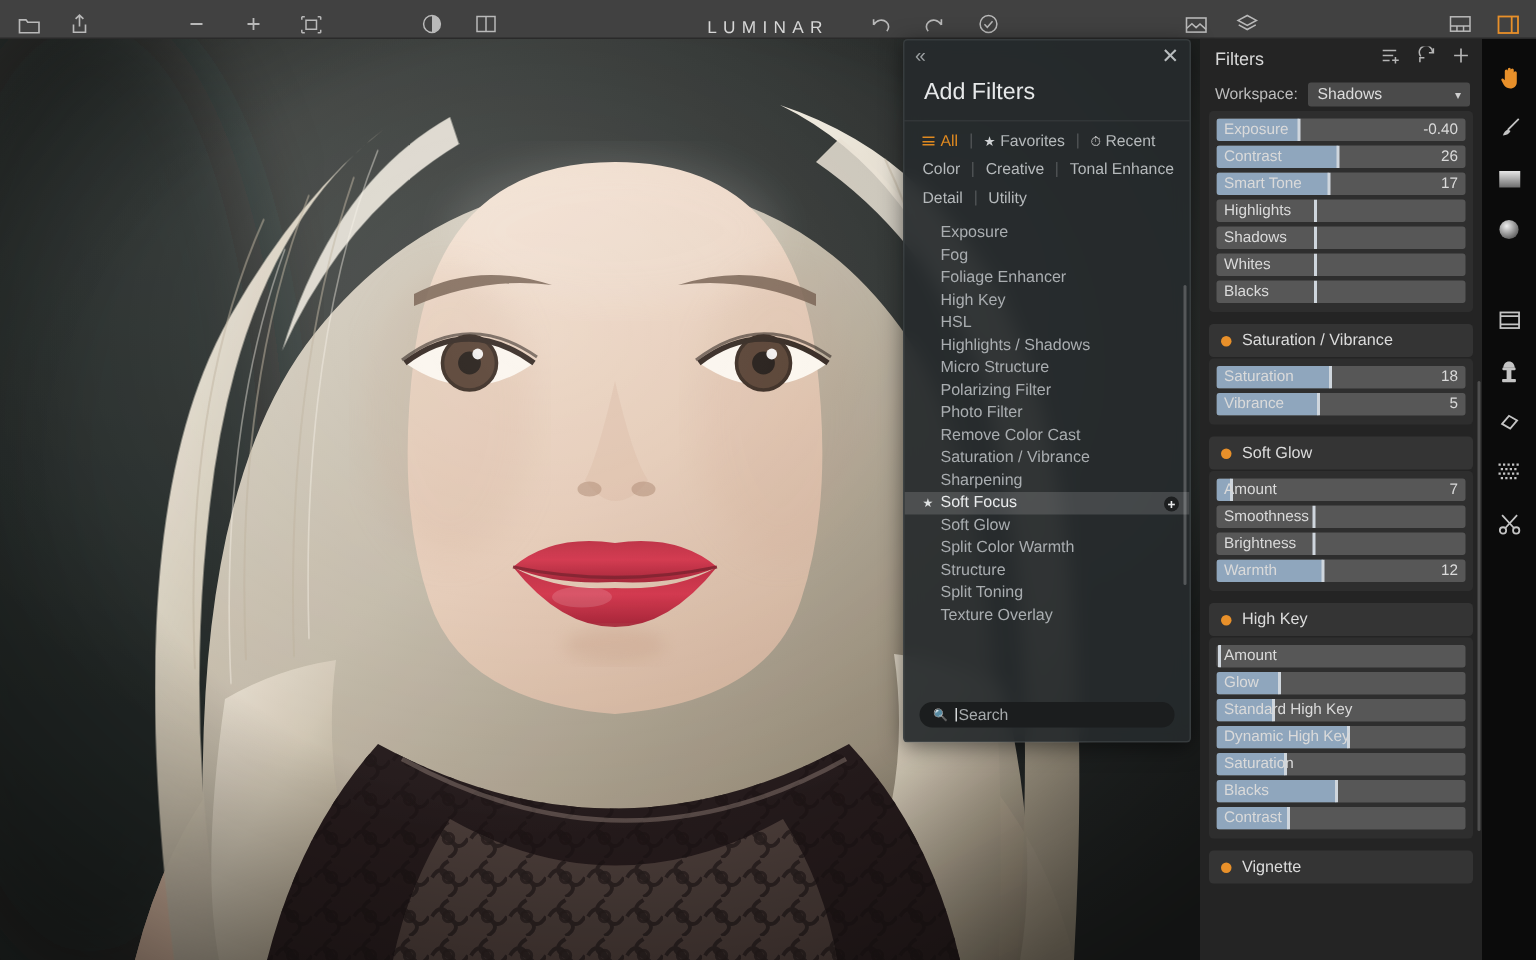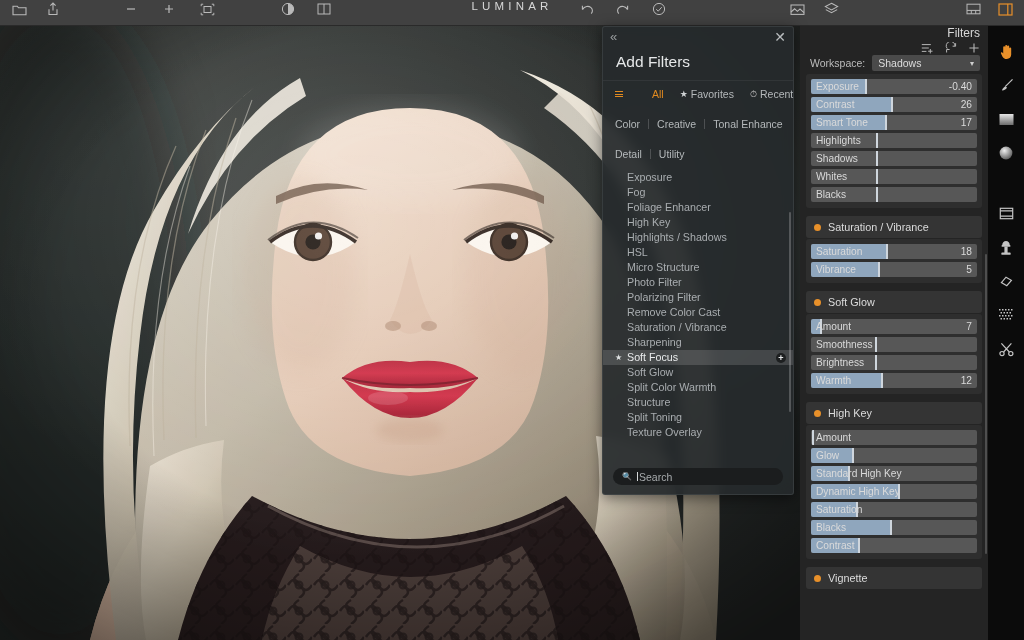--- a/index.html
+++ b/index.html
@@ -9,21 +9,21 @@
     font-family:"Liberation Sans", sans-serif;
     color:#c8c8c8;
     -webkit-font-smoothing:antialiased;
   }
   .app { position:relative; width:1024px; height:640px; }
 
   
   .topbar {
     position:absolute; left:0; top:0; width:1024px; height:26px;
     background:#414141;
-    display:flex; align-items:flex-start;
+    display:flex; align-items:flex-end;
     border-bottom:1px solid #2a2a2a;
   }
   .tb-group { display:flex; align-items:center; gap:14px; }
   .tb-icon {
     width:18px; height:18px; display:flex; align-items:center; justify-content:center;
     color:#b9b9b9; cursor:default;
   }
   .tb-icon svg { display:block; }
   .tb-left { margin-left:10px; gap:16px; }
   .tb-zoom { margin-left:60px; gap:20px; }
@@ -65,23 +65,23 @@
     line-height:1; font-weight:300;
   }
   .af-title {
     padding:0 0 9px 13px; font-size:15.5px; color:#e6e8e9; font-weight:400;
   }
   .af-tabs {
     border-top:1px solid rgba(255,255,255,0.06);
     padding:7px 0 6px 0;
   }
   .af-row { display:flex; align-items:center; padding:0 0 0 12px; font-size:10.5px; }
-  .af-row + .af-row { margin-top:18px; }
+  .af-row + .af-row { margin-top:7px; }
   .af-chip { color:#b5b9bb; white-space:nowrap; cursor:pointer; }
-  .af-chip.on { color:#e08a20;margin-left:25px; }
+  .af-chip.on { color:#e08a20; }
   .af-sep { width:1px; height:10px; background:rgba(255,255,255,0.18); margin:0 8px; }
   .af-star { color:#cfd2d4; font-size:9px; margin-right:3px; }
   .af-clock{ font-size:9px; margin-right:3px; }
   .af-hamb { display:inline-block; margin-right:4px; }
   .af-hamb i {
     display:block; width:8px; height:1px; background:#e08a20; margin:1.5px 0;
   }
 
   
   .af-list {
@@ -116,21 +116,21 @@
     width:1px; height:9px; background:#d6d9da; margin-right:1px;
   }
   .af-search .ph { font-size:10.5px; color:#a7abad; }
 
   
   .rpanel {
     position:absolute; left:800px; top:26px; width:188px; height:614px;
     background:#242424; overflow:hidden;
   }
   .rp-head {
-    height:26px; display:flex; align-items:flex-end; padding:0 8px 0 10px;flex-direction:column;
+    height:26px; display:flex; align-items:center; padding:0 8px 0 10px;
   }
   .rp-title { font-size:12px; color:#d8d8d8; }
   .rp-head-icons { margin-left:auto; display:flex; gap:11px; align-items:center; color:#b5b5b5; }
   .rp-ws {
     display:flex; align-items:center; padding:0 8px 0 10px; height:22px;
   }
   .rp-ws-label { font-size:10.5px; color:#bcbcbc; margin-right:7px; }
   .rp-ws-select {
     flex:1; height:16px; background:#4a4a4a; border-radius:2px;
     display:flex; align-items:center; padding:0 6px;
@@ -481,25 +481,25 @@
         <span class="af-chip">Utility</span>
       </div>
     </div>
 
     <div class="af-list" id="filter-list">
       <div class="af-scrollbar"></div>
     <div class="fl-item"><span>Exposure</span></div>
         <div class="fl-item"><span>Fog</span></div>
         <div class="fl-item"><span>Foliage Enhancer</span></div>
         <div class="fl-item"><span>High Key</span></div>
+        <div class="fl-item"><span>HSL</span></div>
         <div class="fl-item"><span>Highlights / Shadows</span></div>
-        <div class="fl-item"><span>HSL</span></div>
         <div class="fl-item"><span>Micro Structure</span></div>
+        <div class="fl-item"><span>Polarizing Filter</span></div>
         <div class="fl-item"><span>Photo Filter</span></div>
-        <div class="fl-item"><span>Polarizing Filter</span></div>
         <div class="fl-item"><span>Remove Color Cast</span></div>
         <div class="fl-item"><span>Saturation / Vibrance</span></div>
         <div class="fl-item"><span>Sharpening</span></div>
         <div class="fl-item sel"><span class="fl-star">★</span><span>Soft Focus</span><span class="fl-add">+</span></div>
         <div class="fl-item"><span>Soft Glow</span></div>
         <div class="fl-item"><span>Split Color Warmth</span></div>
         <div class="fl-item"><span>Structure</span></div>
         <div class="fl-item"><span>Split Toning</span></div>
         <div class="fl-item"><span>Texture Overlay</span></div>
       </div>

